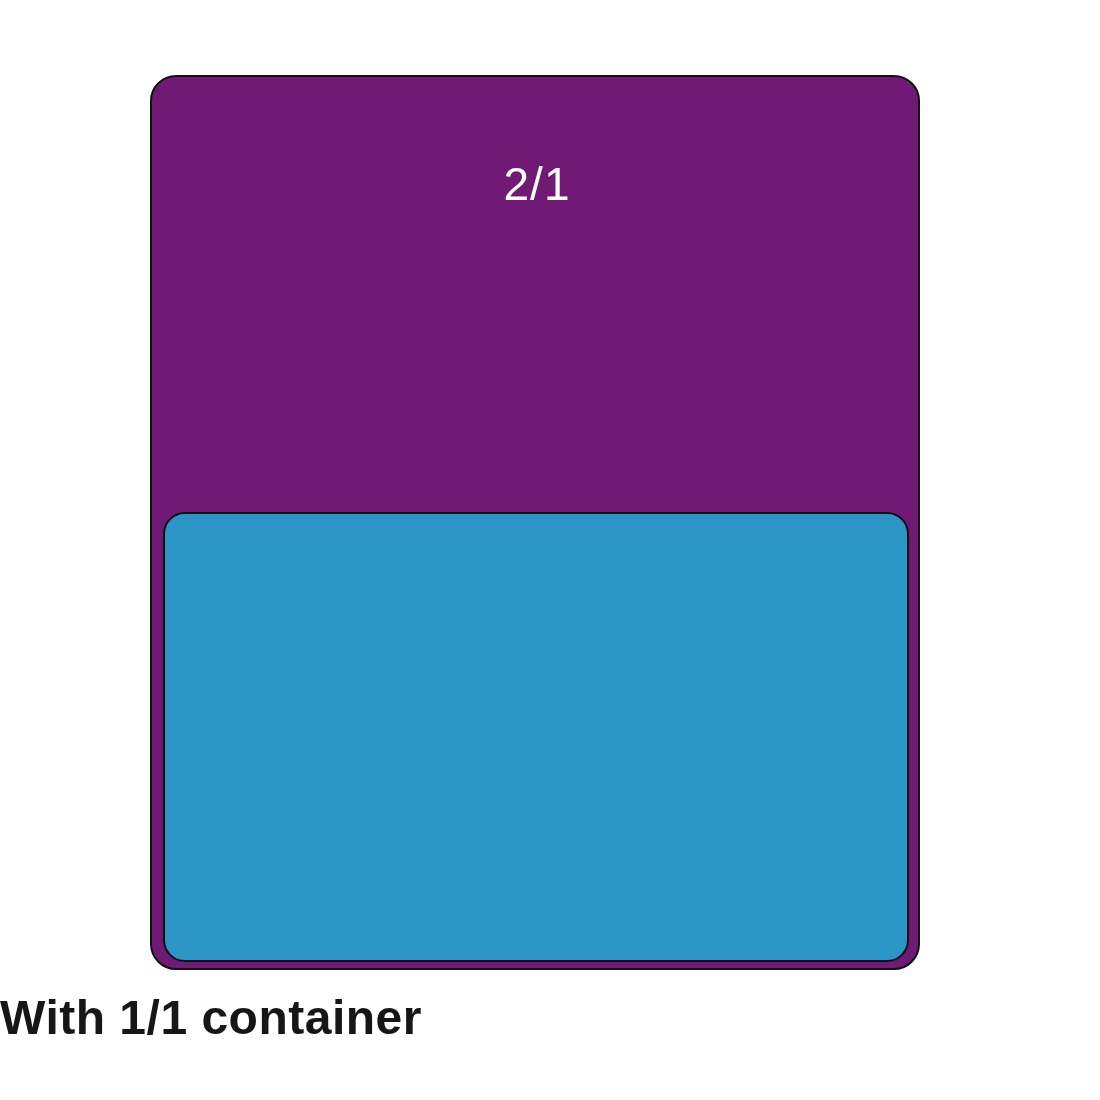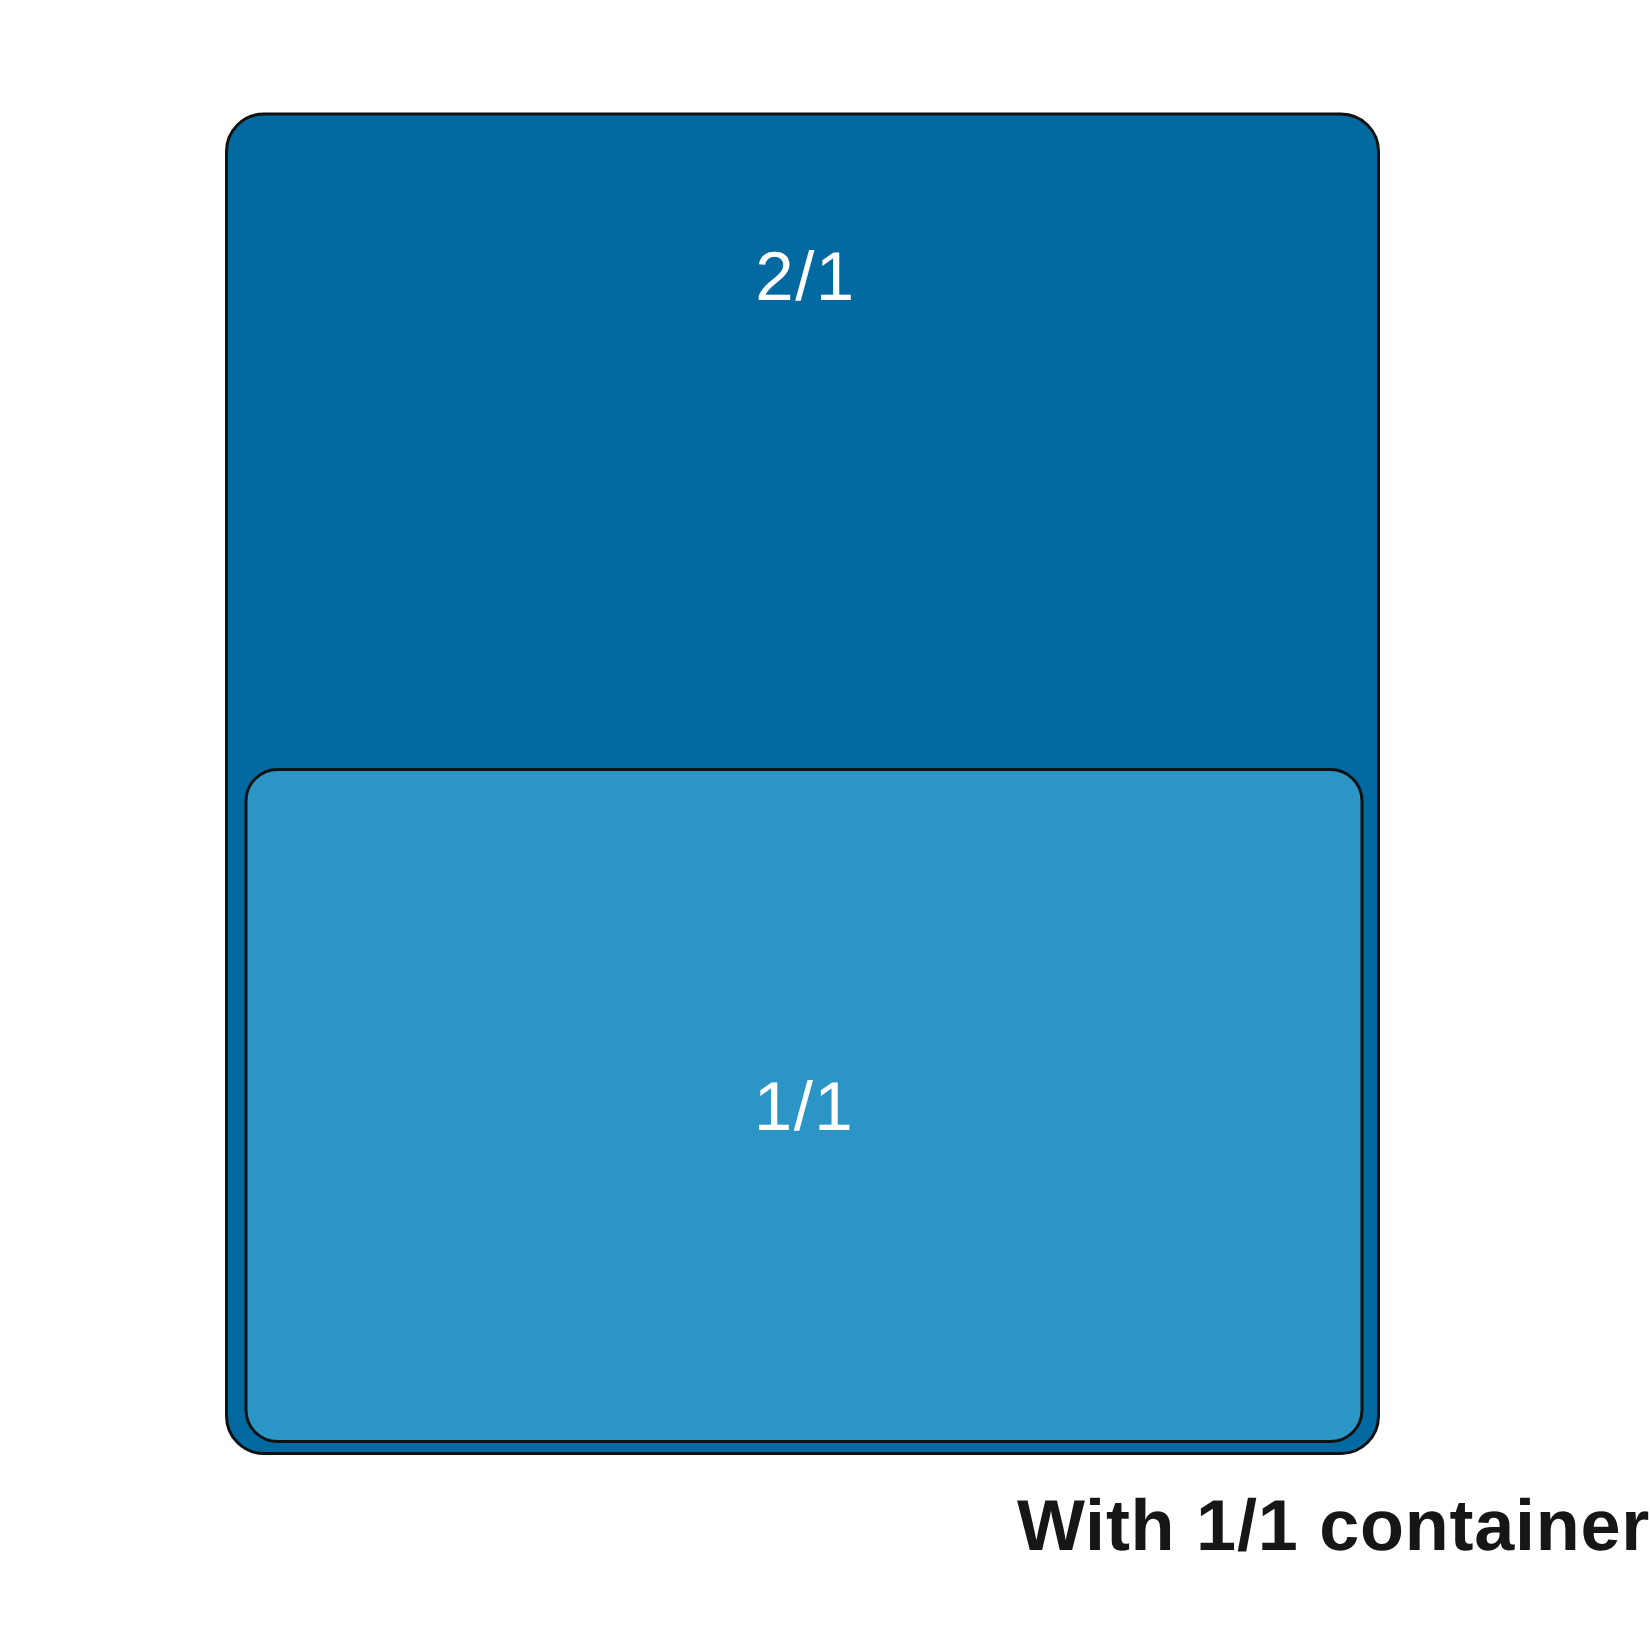--- a/index.html
+++ b/index.html
@@ -16,21 +16,21 @@
     width: 1100px;
     height: 1100px;
     background: #ffffff;
   }
   .pan-outer {
     position: absolute;
     left: 150px;
     top: 75px;
     width: 770px;
     height: 895px;
-    background: #0369a1;
+    background: #701a75;
     border: 2px solid #111111;
     border-radius: 26px;
     box-sizing: border-box;
   }
   .pan-outer-label {
     position: absolute;
     left: 0;
     top: 75px;
     width: 770px;
     text-align: center;
@@ -61,39 +61,38 @@
     font-size: 46px;
     line-height: 1.4;
     font-weight: 400;
     letter-spacing: 1px;
   }
   .caption {
     position: absolute;
     left: 0;
     top: 990px;
     width: 1100px;
-    text-align: right;
+    text-align: left;
     color: #161616;
     font-size: 48px;
     font-weight: 600;
     letter-spacing: 0.5px;
   }
 </style>
 </head>
 <body>
 
 <div class="stage">
 
   <div class="pan-outer">
     <div class="pan-outer-label">
       <div>2/1</div>
     </div>
 
     <div class="pan-inner" style="left: 11px; top: 435px;">
       <div class="pan-inner-label">
-        <div>1/1</div>
       </div>
     </div>
   </div>
 
   <div class="caption">With 1/1 container</div>
 
 </div>
 
 </body></html>

